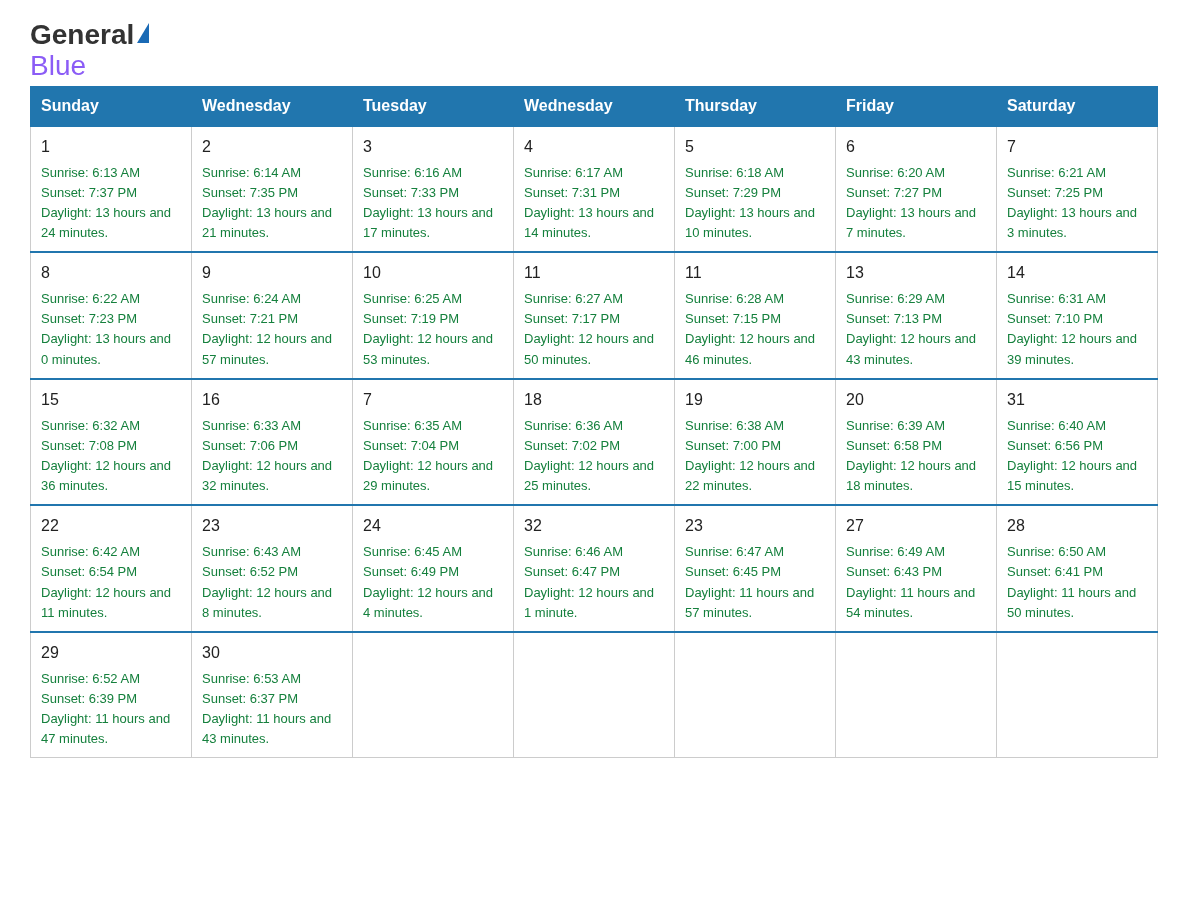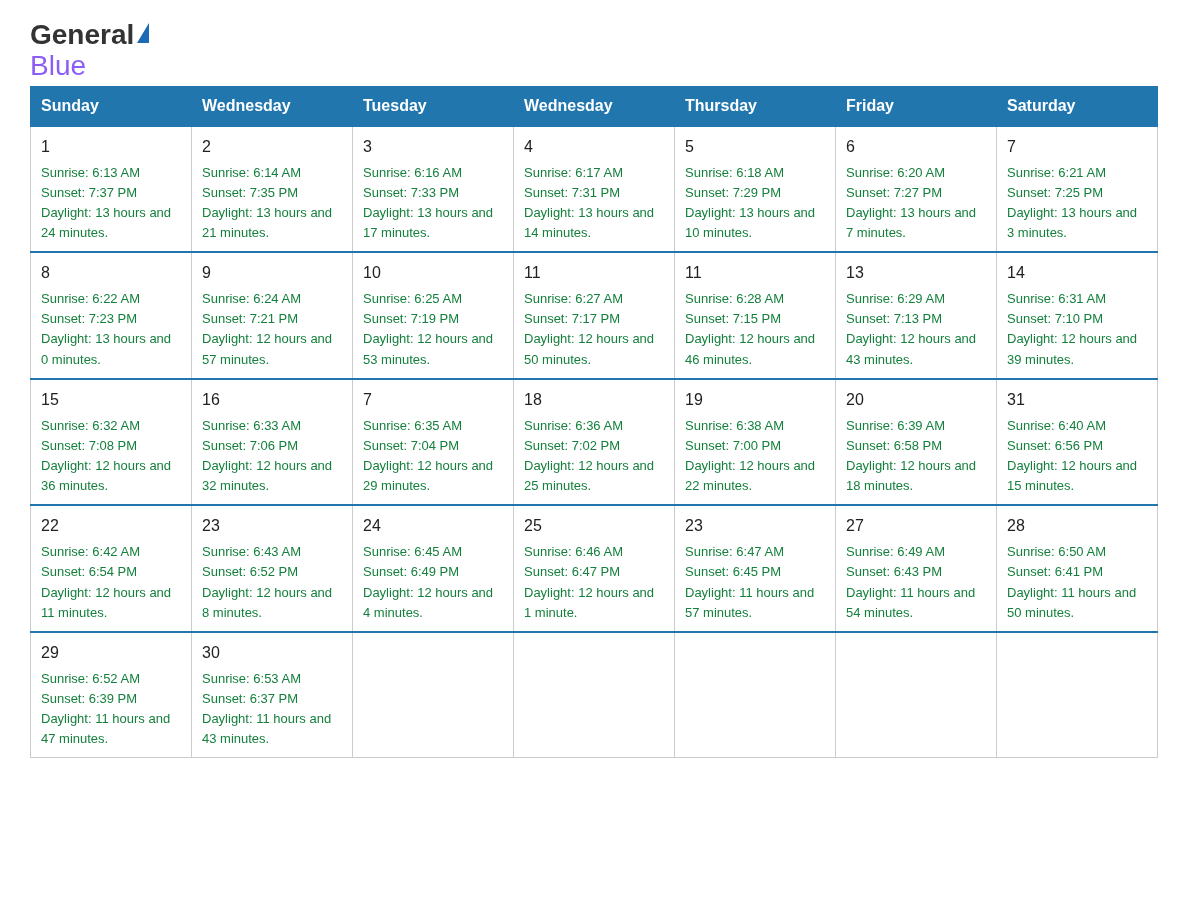--- a/index.html
+++ b/index.html
@@ -147,21 +147,21 @@
         <td><span class="day-number">7</span><span class="day-info">Sunrise: 6:35 AM<br>Sunset: 7:04 PM<br>Daylight: 12 hours and 29 minutes.</span></td>
         <td><span class="day-number">18</span><span class="day-info">Sunrise: 6:36 AM<br>Sunset: 7:02 PM<br>Daylight: 12 hours and 25 minutes.</span></td>
         <td><span class="day-number">19</span><span class="day-info">Sunrise: 6:38 AM<br>Sunset: 7:00 PM<br>Daylight: 12 hours and 22 minutes.</span></td>
         <td><span class="day-number">20</span><span class="day-info">Sunrise: 6:39 AM<br>Sunset: 6:58 PM<br>Daylight: 12 hours and 18 minutes.</span></td>
         <td><span class="day-number">31</span><span class="day-info">Sunrise: 6:40 AM<br>Sunset: 6:56 PM<br>Daylight: 12 hours and 15 minutes.</span></td>
       </tr>
       <tr>
         <td><span class="day-number">22</span><span class="day-info">Sunrise: 6:42 AM<br>Sunset: 6:54 PM<br>Daylight: 12 hours and 11 minutes.</span></td>
         <td><span class="day-number">23</span><span class="day-info">Sunrise: 6:43 AM<br>Sunset: 6:52 PM<br>Daylight: 12 hours and 8 minutes.</span></td>
         <td><span class="day-number">24</span><span class="day-info">Sunrise: 6:45 AM<br>Sunset: 6:49 PM<br>Daylight: 12 hours and 4 minutes.</span></td>
-        <td><span class="day-number">25</span><span class="day-info">Sunrise: 6:46 AM<br>Sunset: 6:47 PM<br>Daylight: 12 hours and 1 minute.</span></td>
+        <td><span class="day-number">32</span><span class="day-info">Sunrise: 6:46 AM<br>Sunset: 6:47 PM<br>Daylight: 12 hours and 1 minute.</span></td>
         <td><span class="day-number">23</span><span class="day-info">Sunrise: 6:47 AM<br>Sunset: 6:45 PM<br>Daylight: 11 hours and 57 minutes.</span></td>
         <td><span class="day-number">27</span><span class="day-info">Sunrise: 6:49 AM<br>Sunset: 6:43 PM<br>Daylight: 11 hours and 54 minutes.</span></td>
         <td><span class="day-number">28</span><span class="day-info">Sunrise: 6:50 AM<br>Sunset: 6:41 PM<br>Daylight: 11 hours and 50 minutes.</span></td>
       </tr>
       <tr>
         <td><span class="day-number">29</span><span class="day-info">Sunrise: 6:52 AM<br>Sunset: 6:39 PM<br>Daylight: 11 hours and 47 minutes.</span></td>
         <td><span class="day-number">30</span><span class="day-info">Sunrise: 6:53 AM<br>Sunset: 6:37 PM<br>Daylight: 11 hours and 43 minutes.</span></td>
         <td class="empty-cell"></td>
         <td class="empty-cell"></td>
         <td class="empty-cell"></td>

